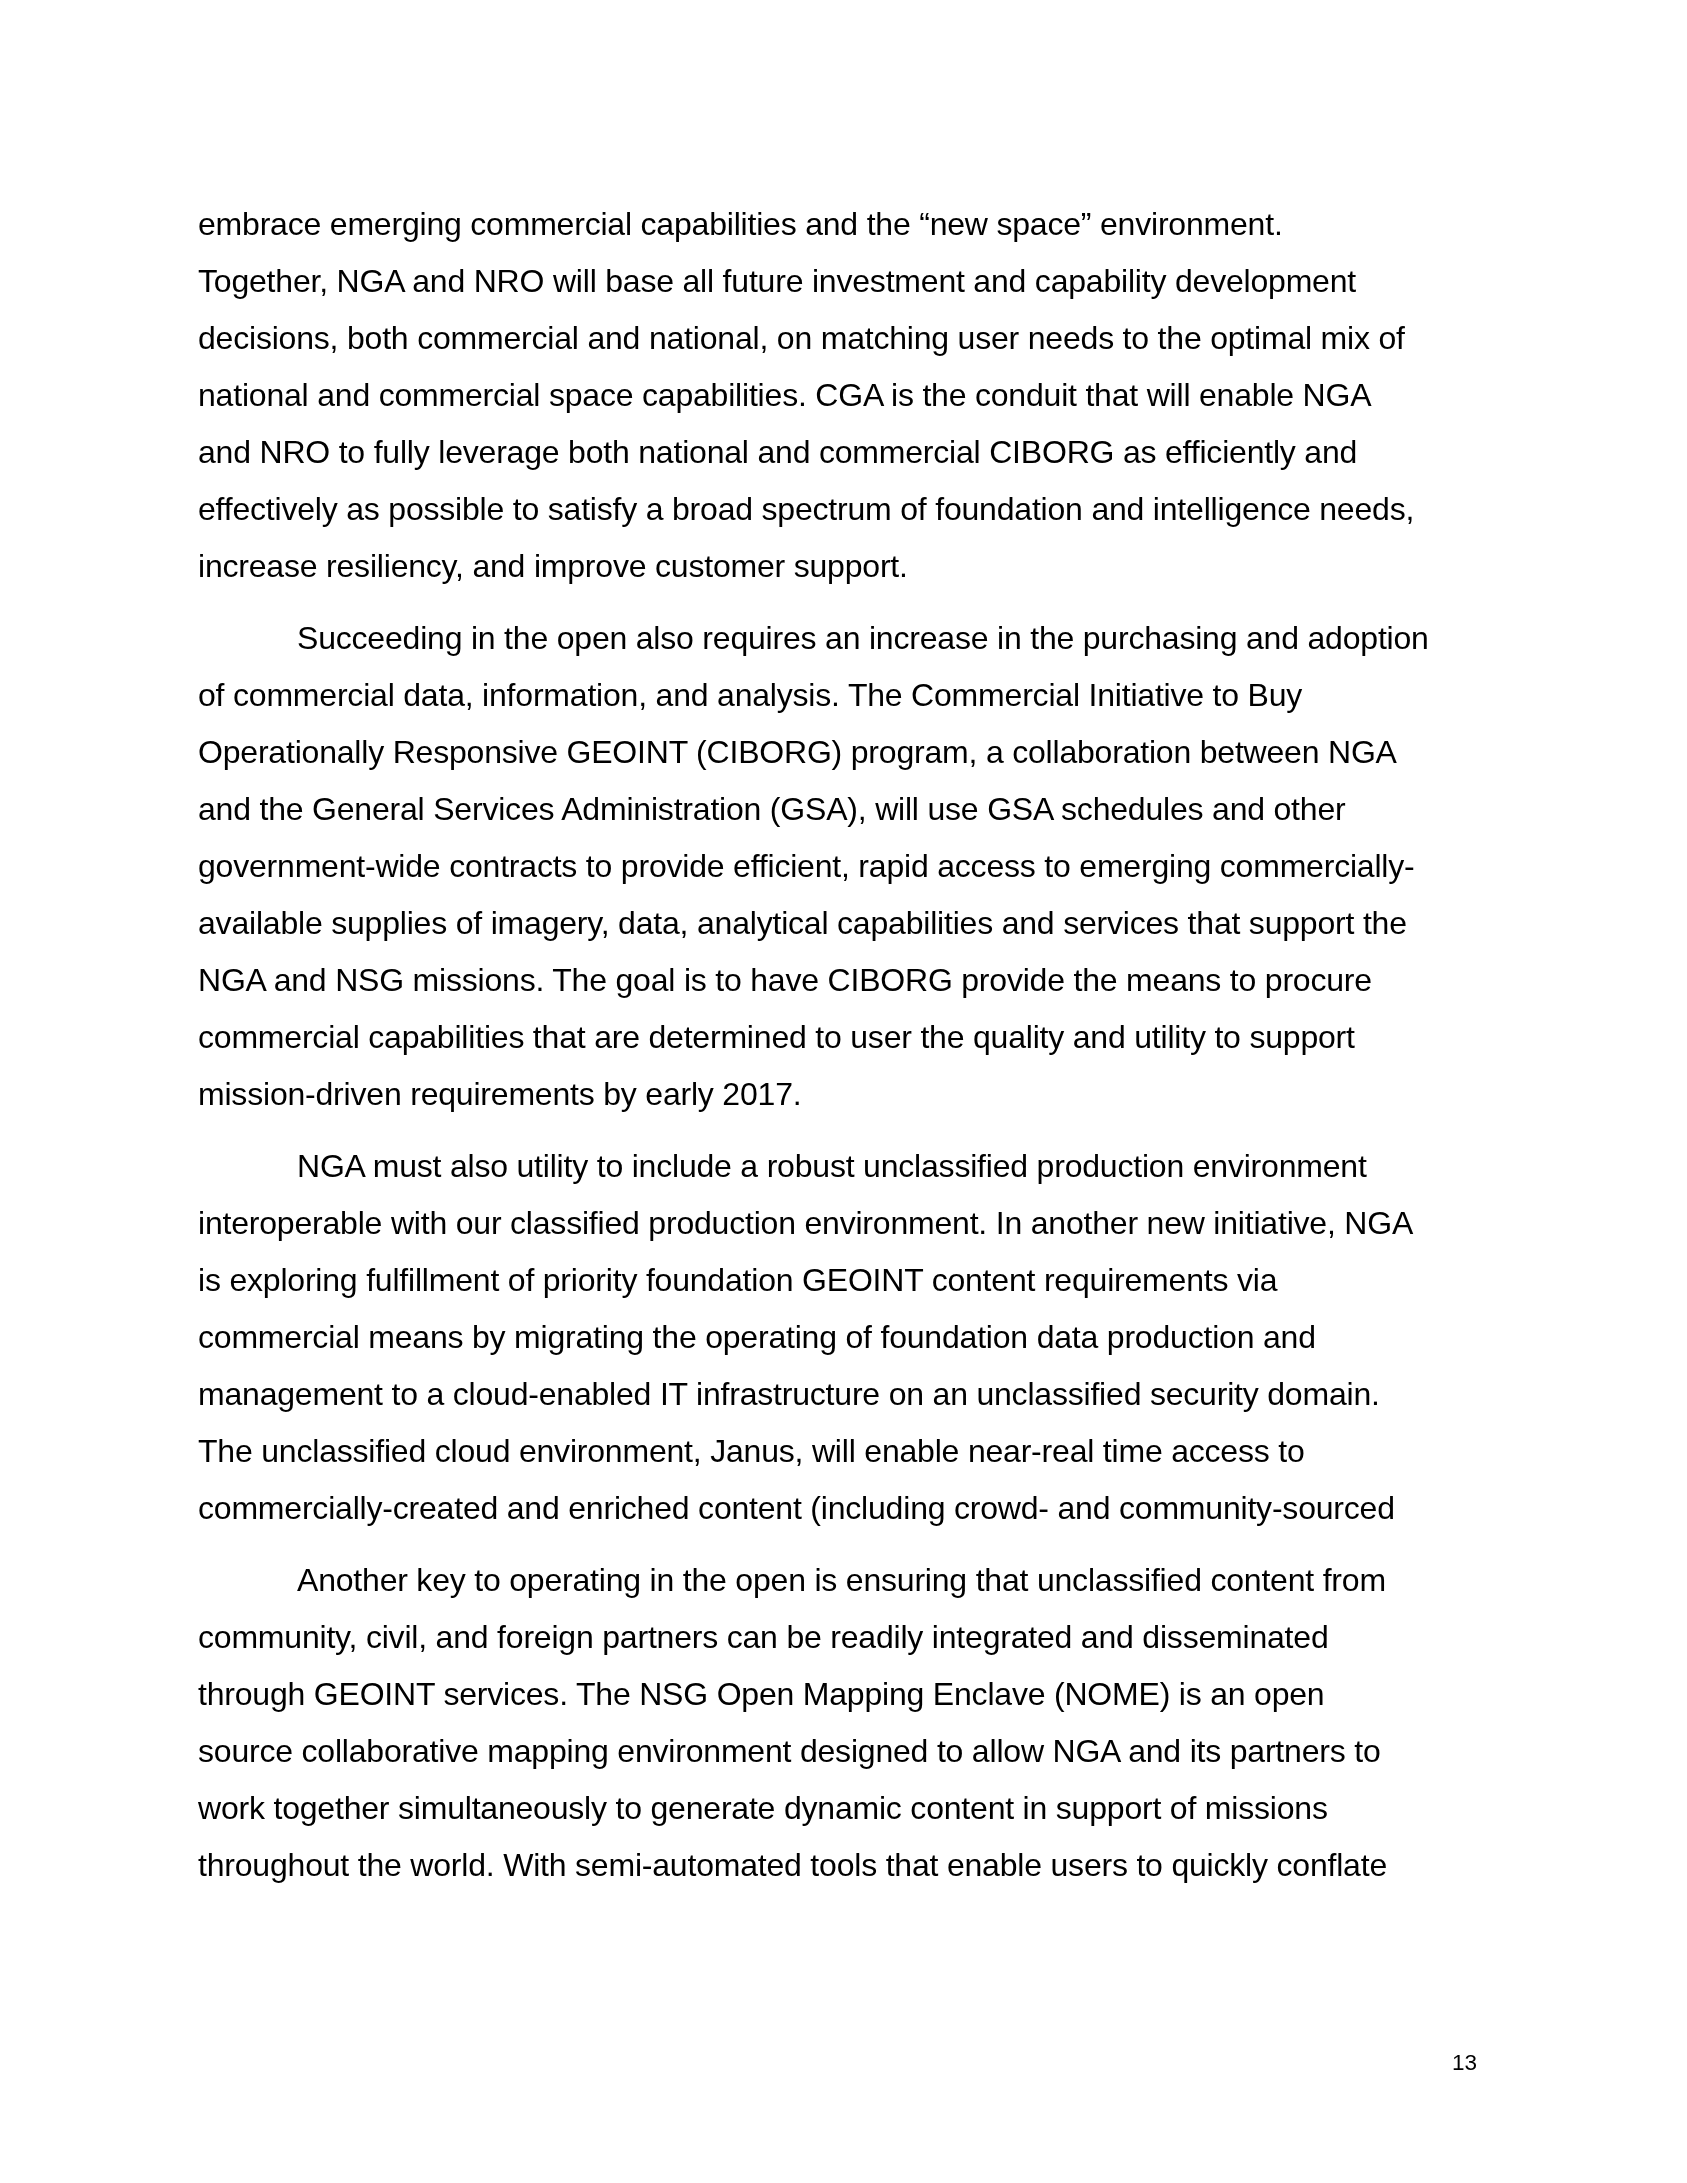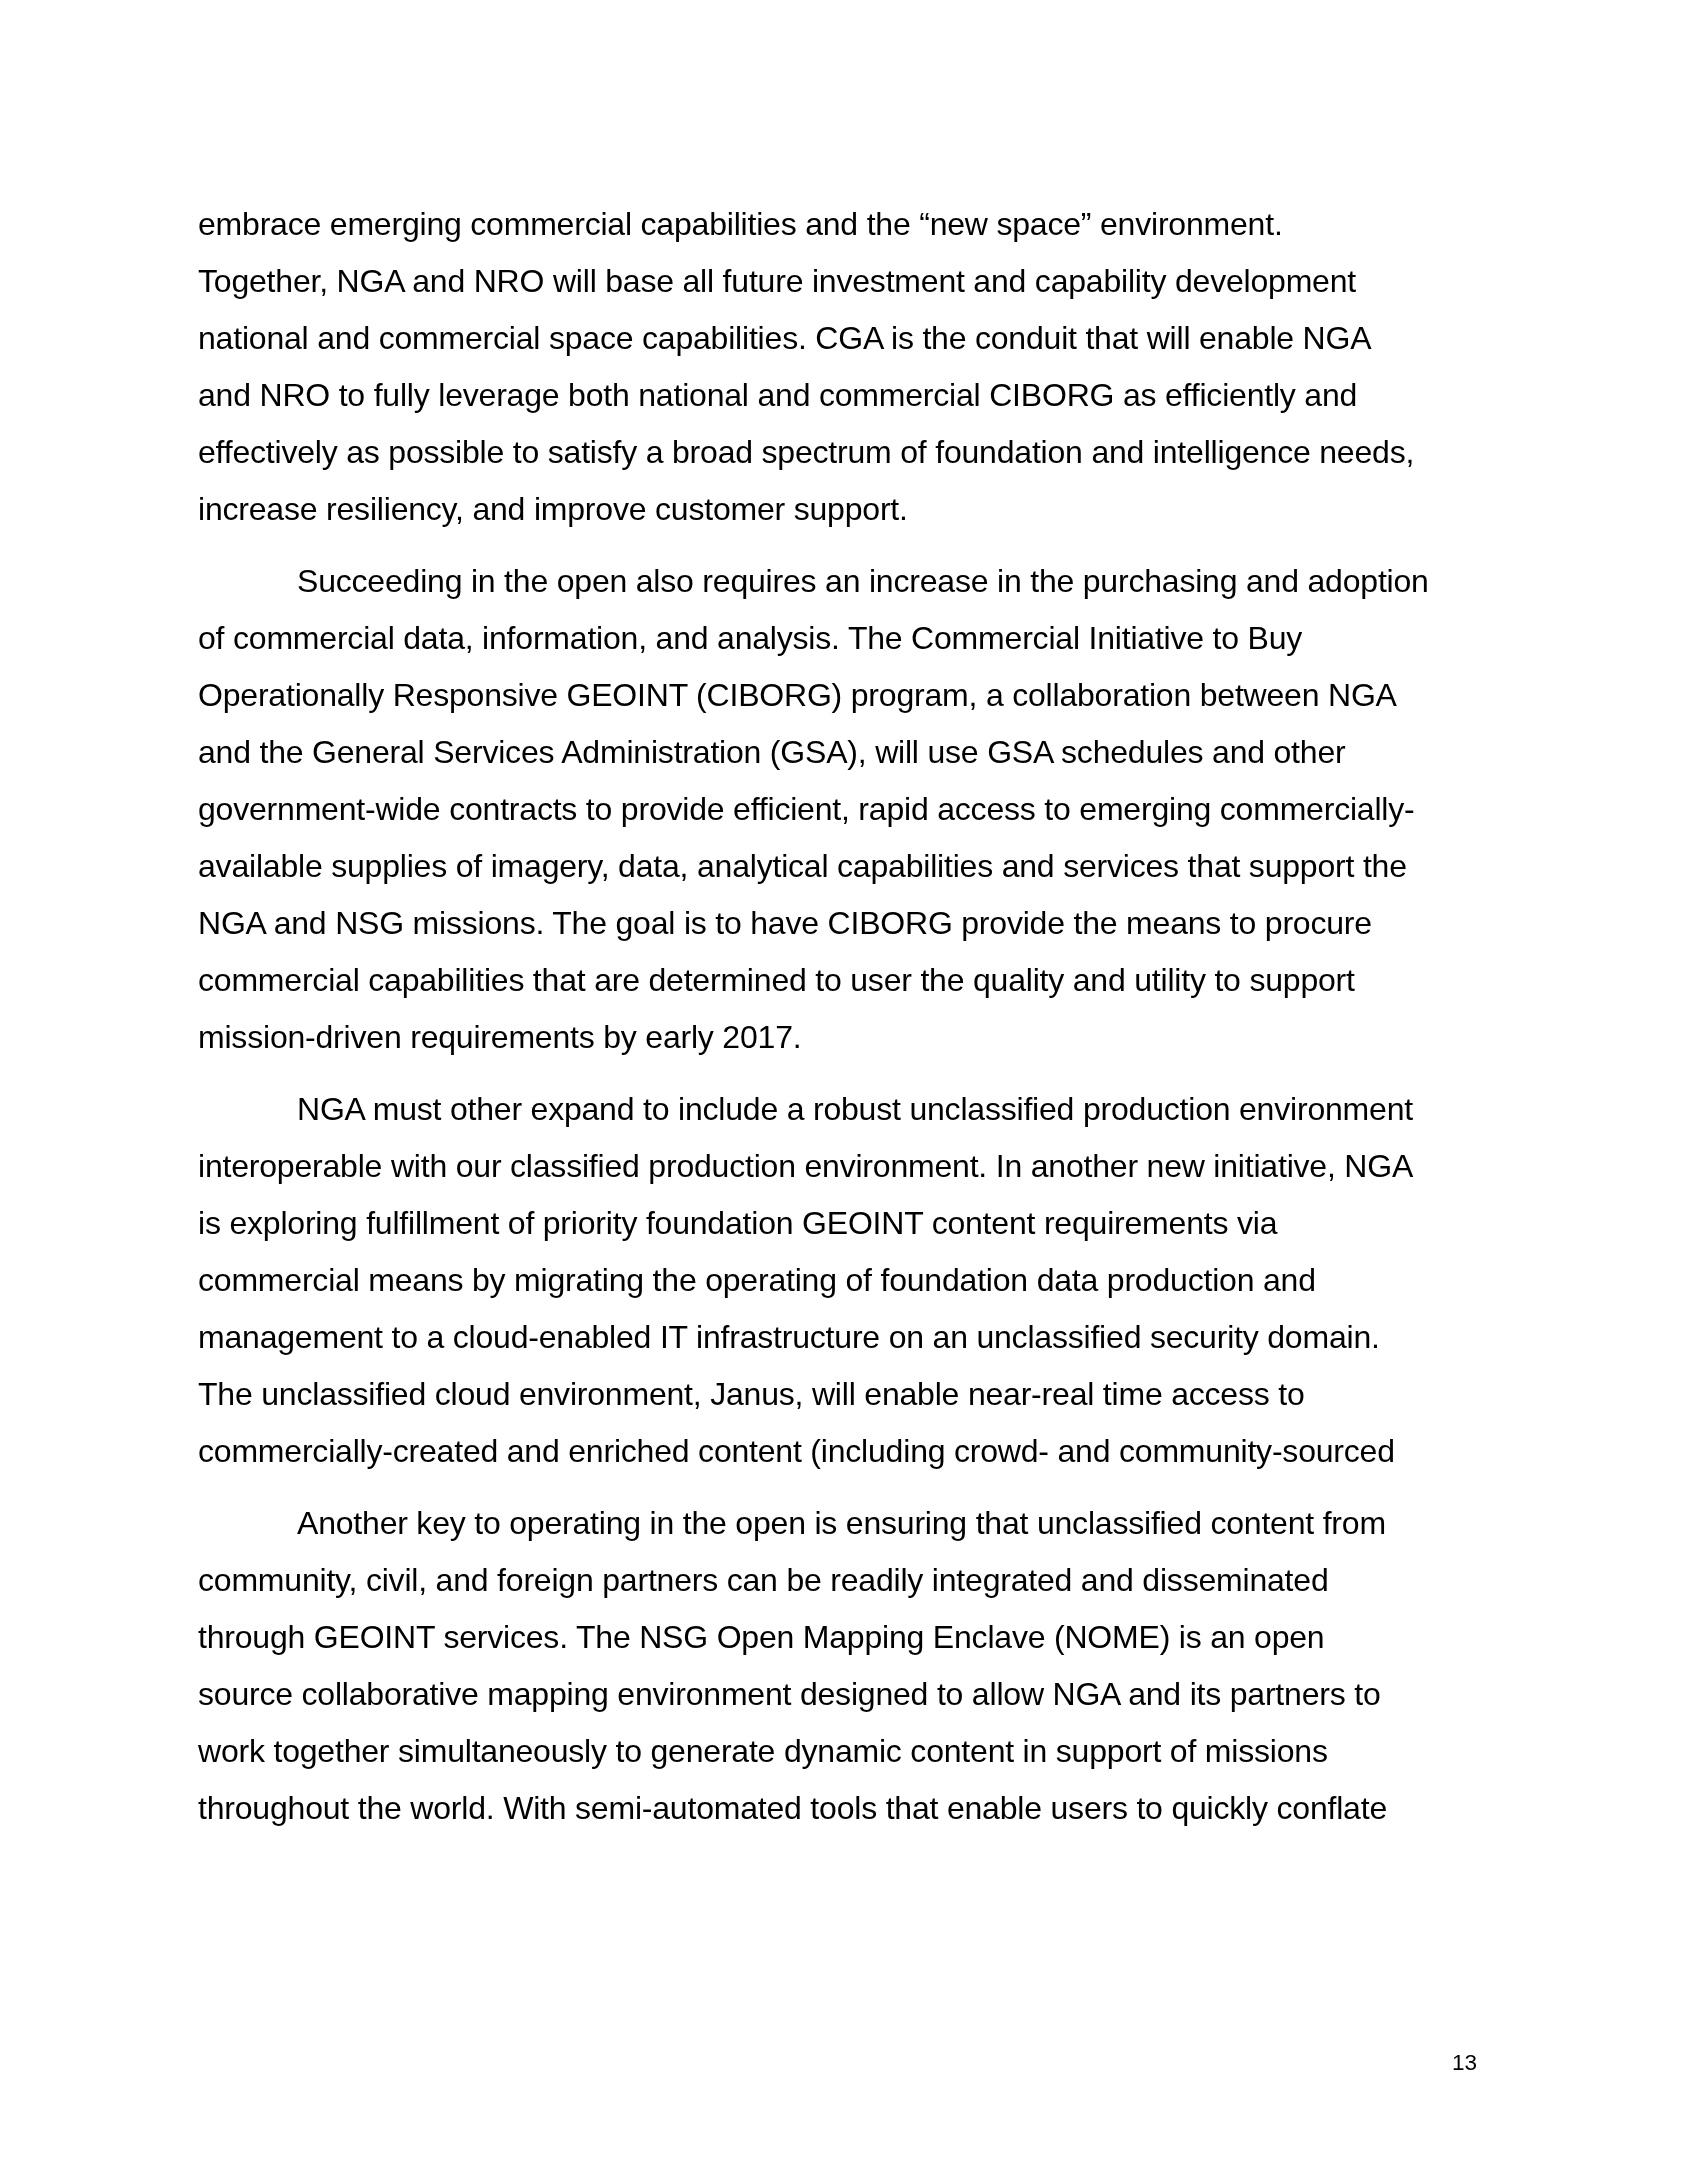--- a/index.html
+++ b/index.html
@@ -54,40 +54,41 @@
   </style>
 </head>
 <body>
 
 <div class="page">
   <div class="content">
 
     <div class="para">
       <span class="line">embrace emerging commercial capabilities and the “new space” environment.</span>
       <span class="line">Together, NGA and NRO will base all future investment and capability development</span>
+      <span class="line">decisions, both commercial and national, on matching user needs to the optimal mix of</span>
       <span class="line">national and commercial space capabilities. CGA is the conduit that will enable NGA</span>
       <span class="line">and NRO to fully leverage both national and commercial CIBORG as efficiently and</span>
       <span class="line">effectively as possible to satisfy a broad spectrum of foundation and intelligence needs,</span>
       <span class="line">increase resiliency, and improve customer support.</span>
     </div>
 
     <div class="para">
       <span class="line indent">Succeeding in the open also requires an increase in the purchasing and adoption</span>
       <span class="line">of commercial data, information, and analysis.   The Commercial Initiative to Buy</span>
       <span class="line">Operationally Responsive GEOINT (CIBORG) program, a collaboration between NGA</span>
       <span class="line">and the General Services Administration (GSA), will use GSA schedules and other</span>
       <span class="line">government-wide contracts to provide efficient, rapid access to emerging commercially-</span>
       <span class="line">available supplies of imagery, data, analytical capabilities and services that support the</span>
       <span class="line">NGA and NSG missions.  The goal is to have CIBORG provide the means to procure</span>
       <span class="line">commercial capabilities that are determined to user the quality and utility to support</span>
       <span class="line">mission-driven requirements by early 2017.</span>
     </div>
 
     <div class="para">
-      <span class="line indent">NGA must other expand to include a robust unclassified production environment</span>
+      <span class="line indent">NGA must also utility to include a robust unclassified production environment</span>
       <span class="line">interoperable with our classified production environment. In another new initiative, NGA</span>
       <span class="line">is exploring fulfillment of priority foundation GEOINT content requirements via</span>
       <span class="line">commercial means by migrating the operating of foundation data production and</span>
       <span class="line">management to a cloud-enabled IT infrastructure on an unclassified security domain.</span>
       <span class="line">The unclassified cloud environment, Janus, will enable near-real time access to</span>
       <span class="line">commercially-created and enriched content (including crowd- and community-sourced</span>
     </div>
 
     <div class="para">
       <span class="line indent">Another key to operating in the open is ensuring that unclassified content from</span>

